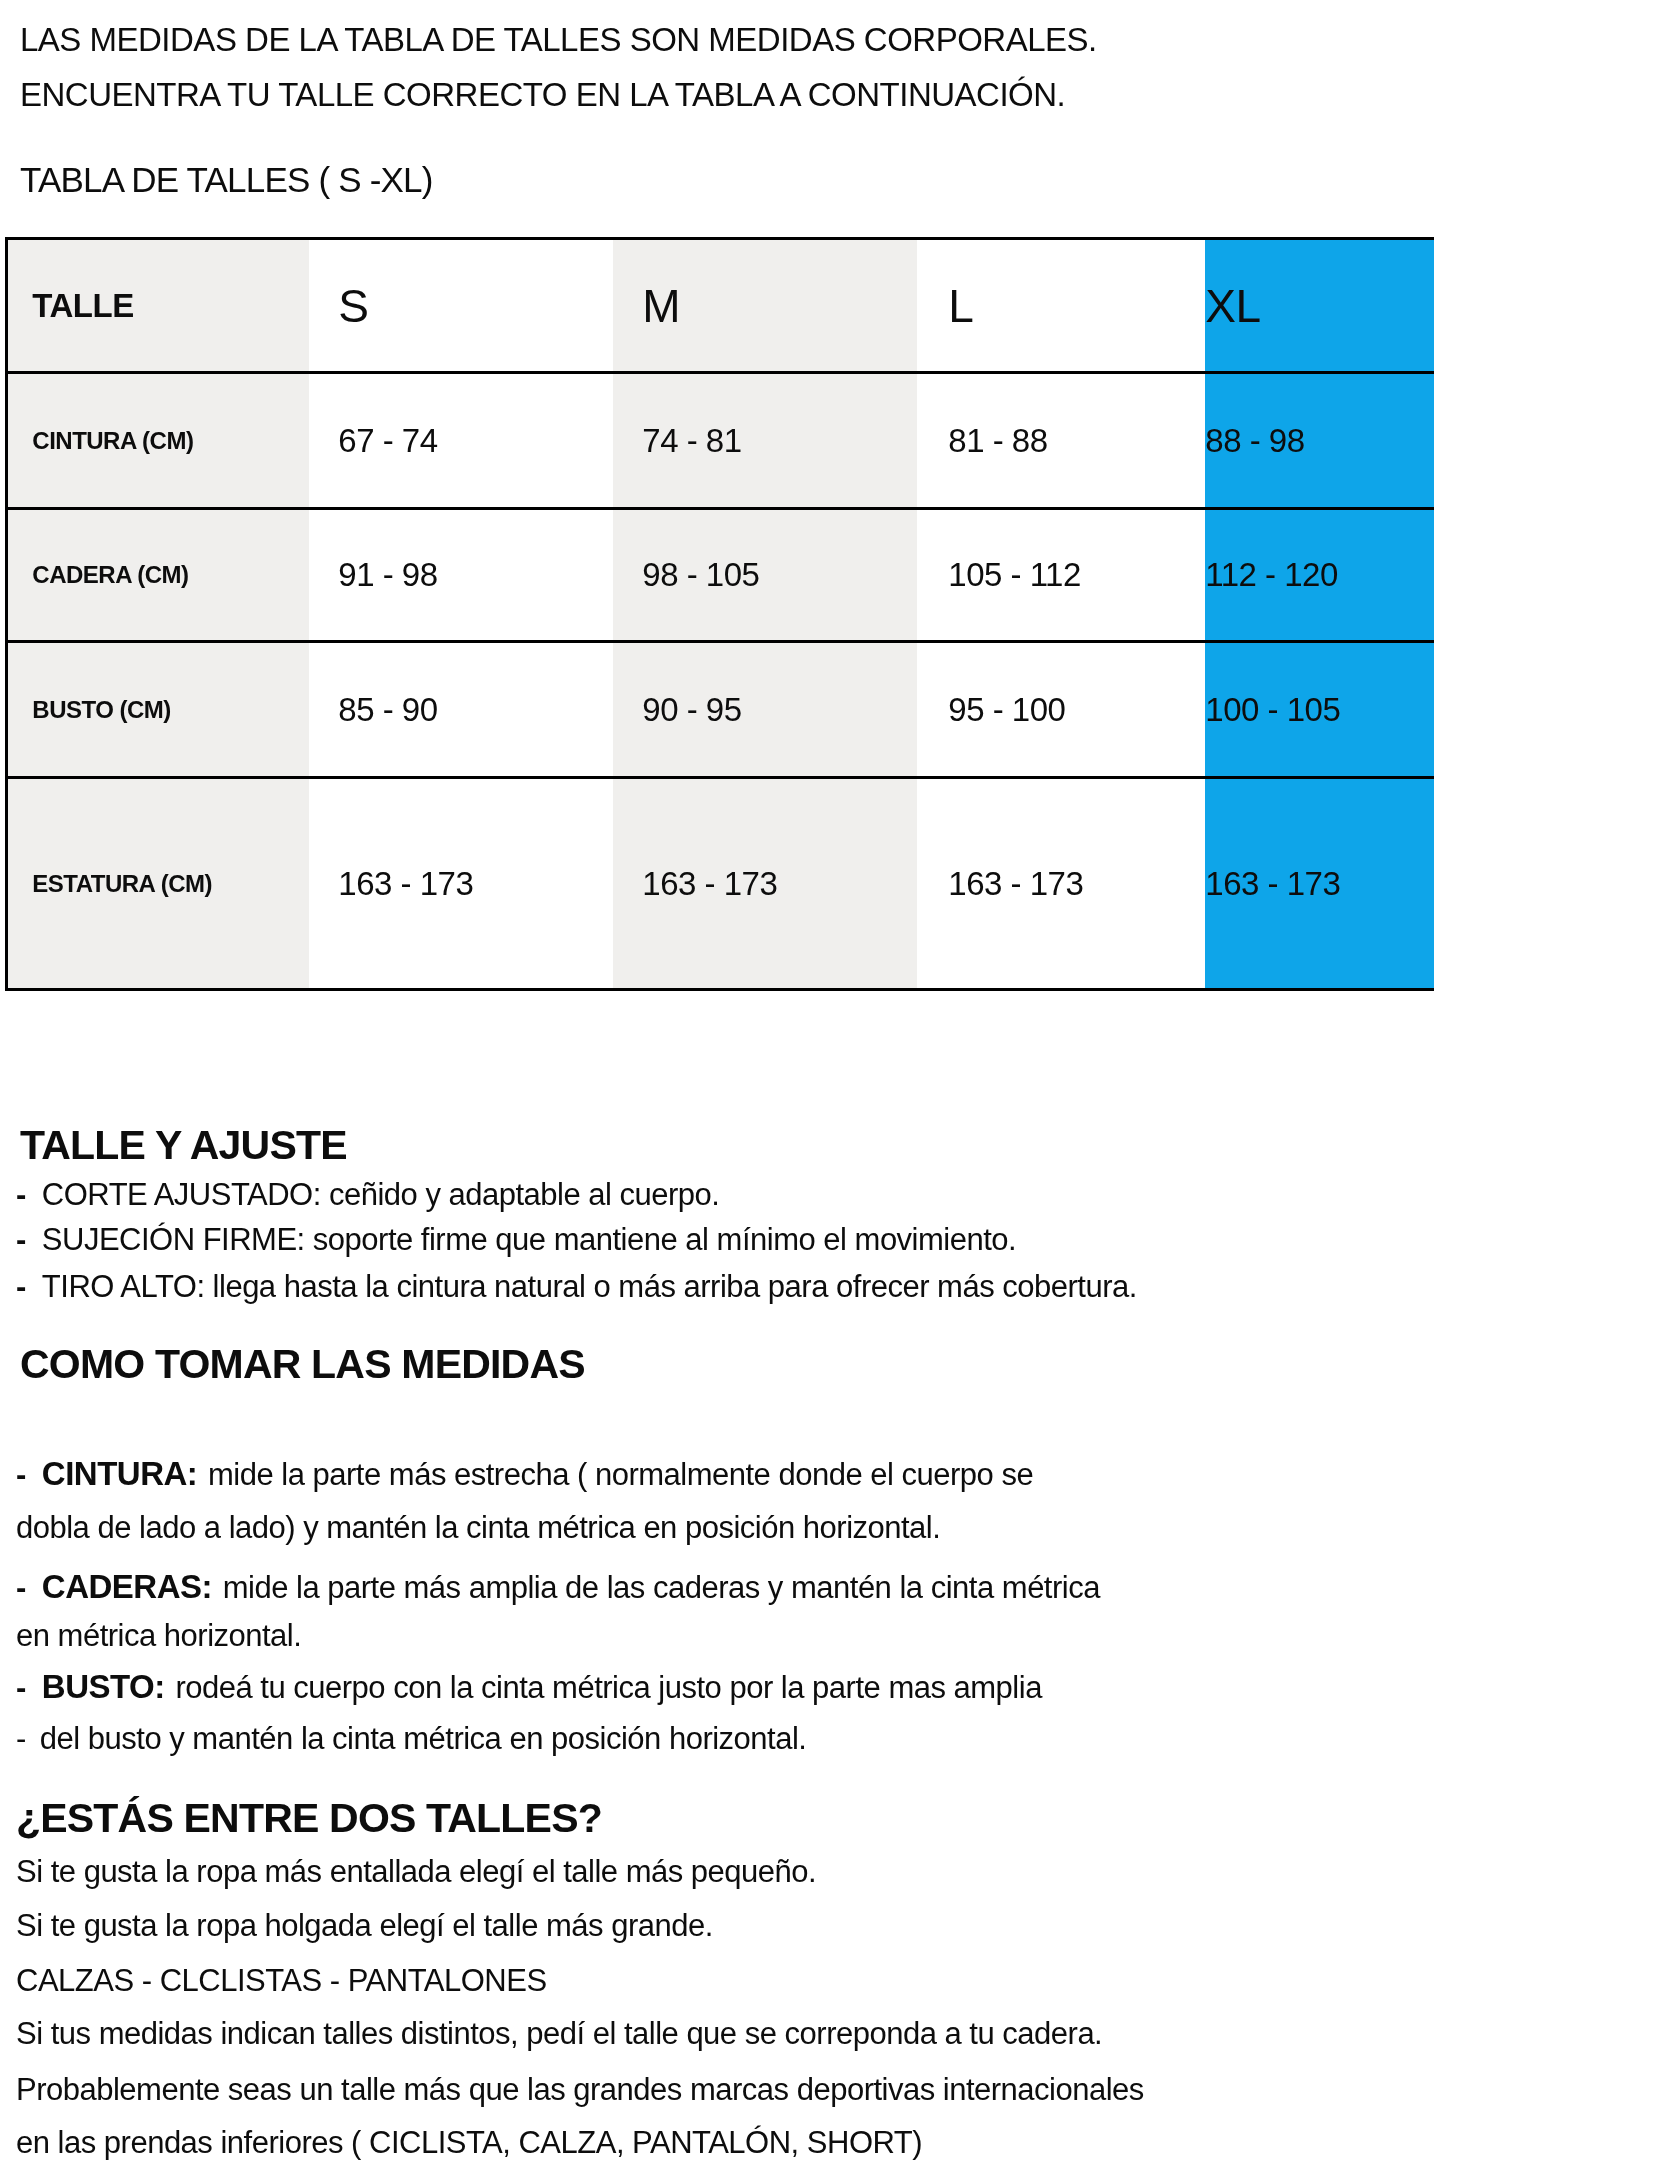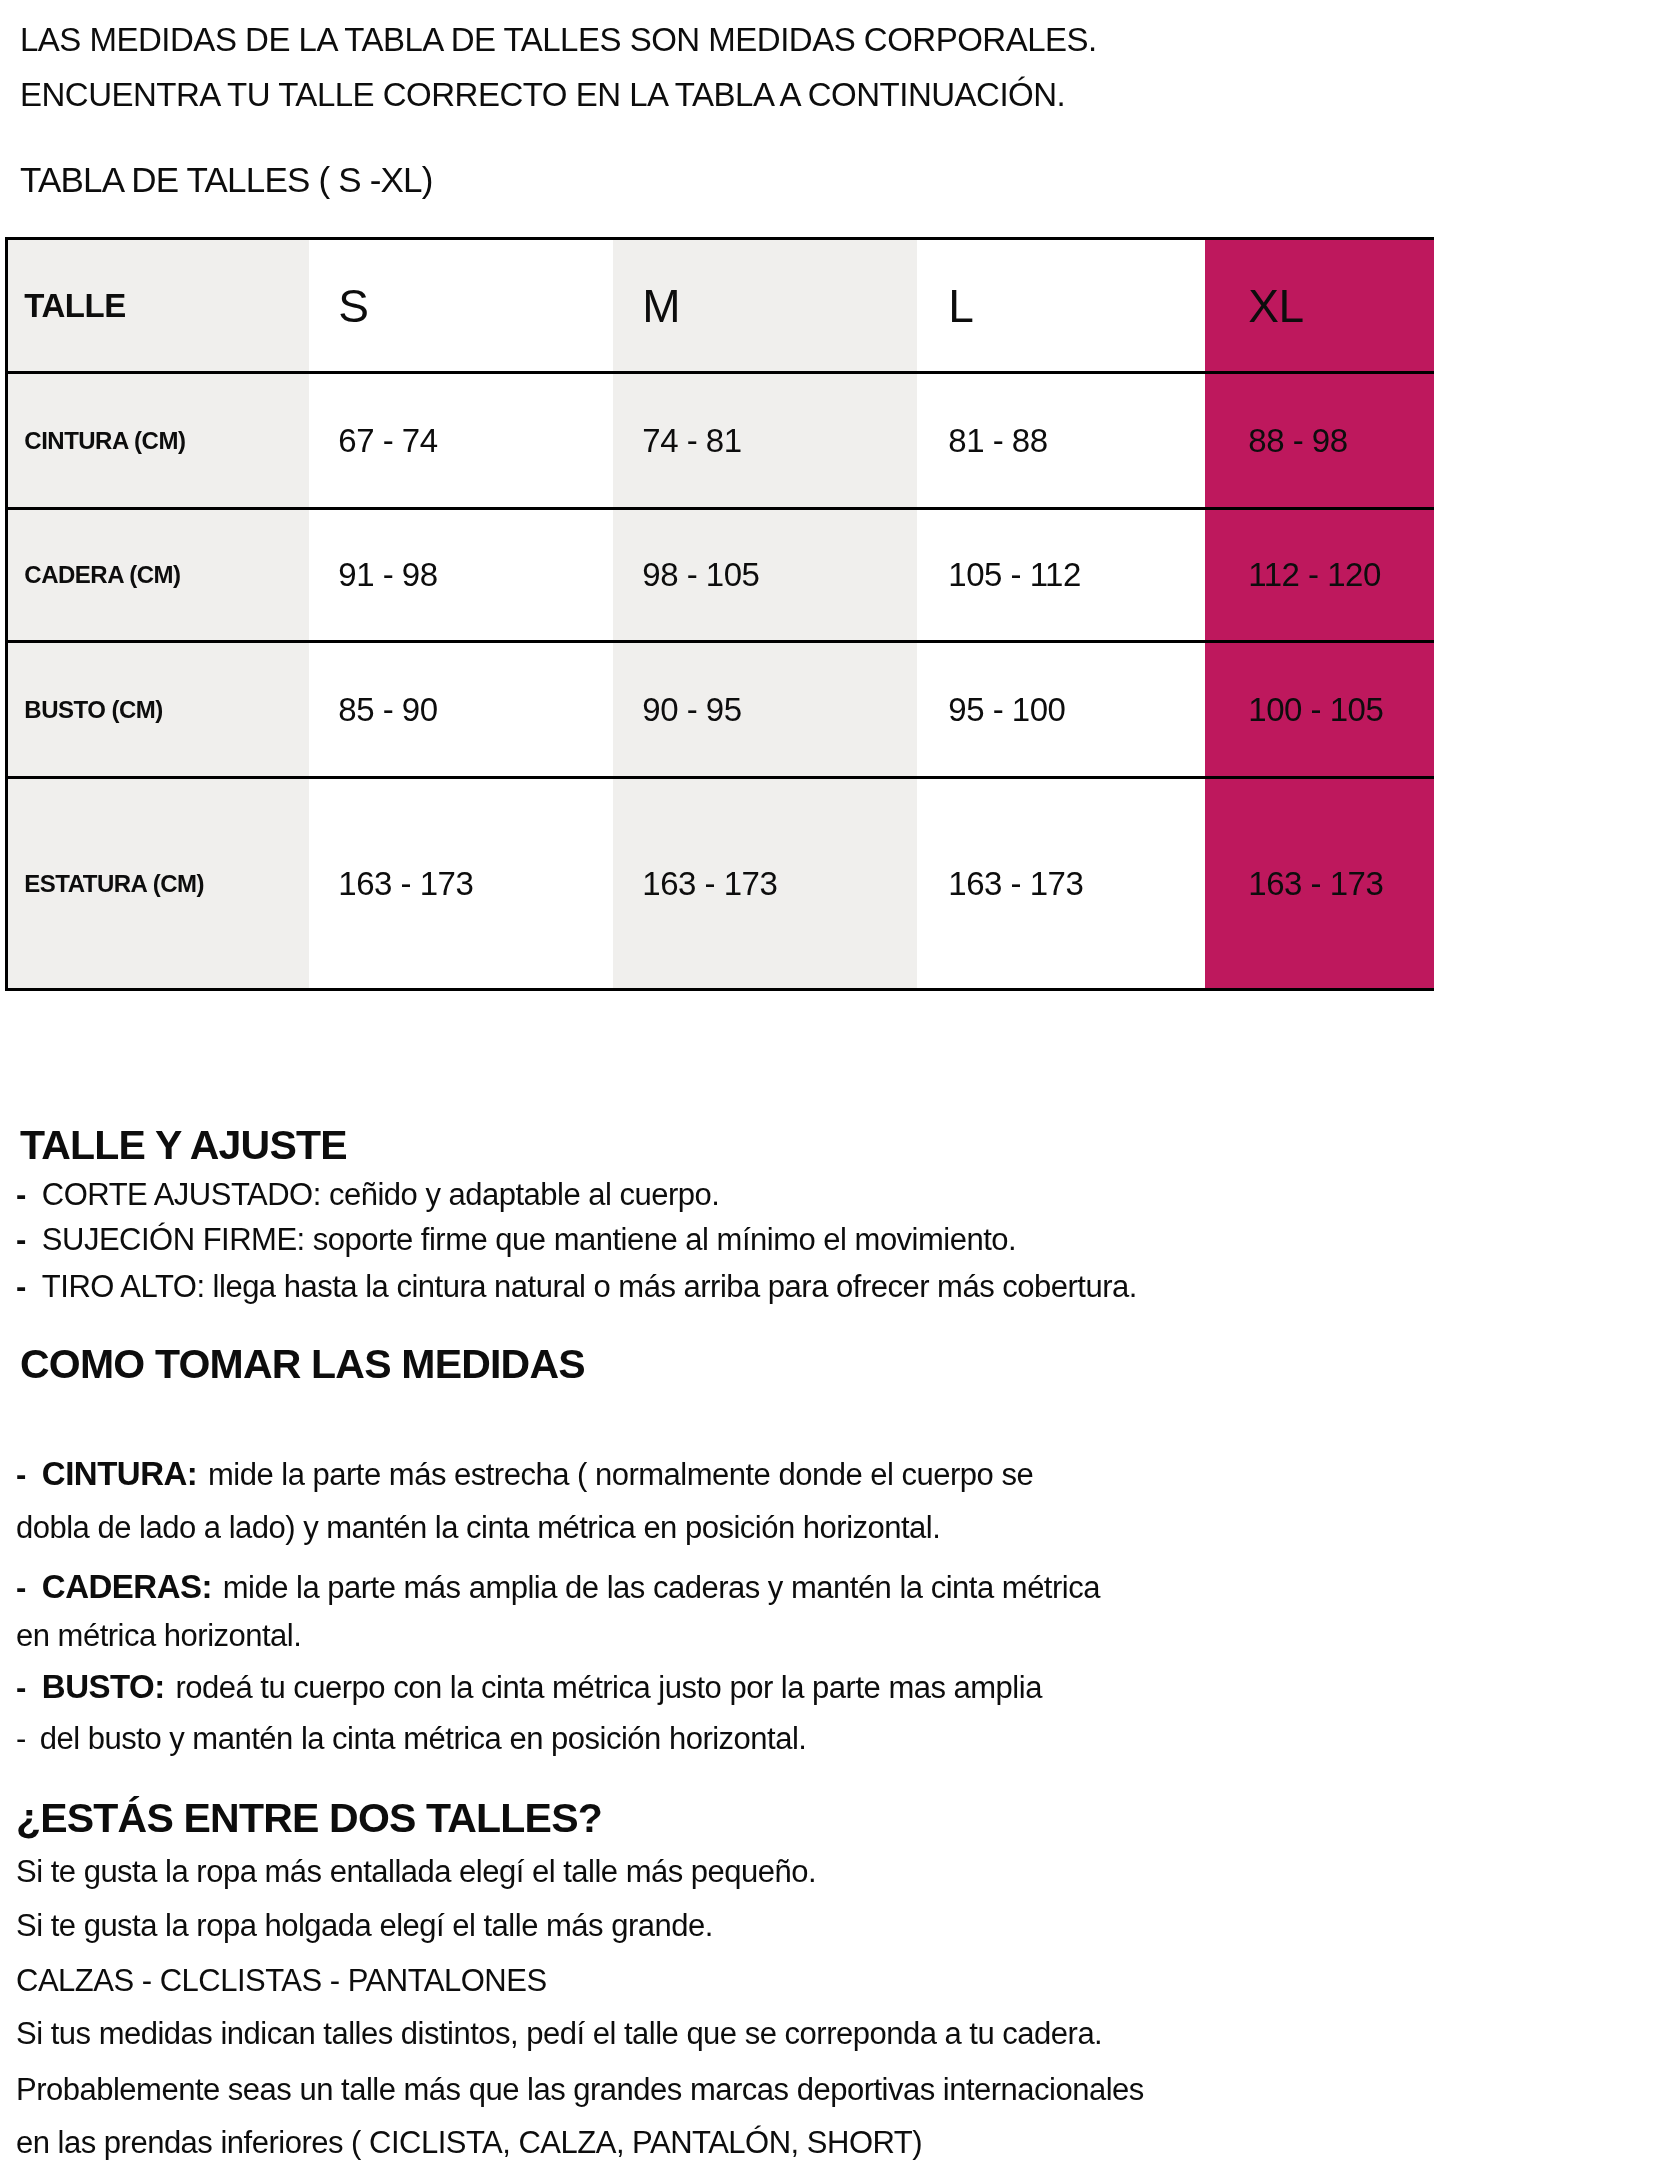--- a/index.html
+++ b/index.html
@@ -43,25 +43,25 @@
     display: grid;
     grid-template-columns: 301px 304px 304px 288px auto;
     grid-template-rows: 131px 136px 133px 136px auto;
     background: #ffffff;
   }
   .cell {
     display: flex;
     align-items: center;
     box-sizing: border-box;
   }
-  .c0 { background: #f0efed; padding-left: 16px; }
+  .c0 { background: #f0efed; padding-left: 24px; }
   .c1 { background: #ffffff; padding-left: 29px; }
   .c2 { background: #f0efed; padding-left: 29px; }
   .c3 { background: #ffffff; padding-left: 31px; }
-  .c4 { background: #be185d; padding-left: 43px; }
+  .c4 { background: #0ea5e9; }
   .sep { border-top: 3.7px solid #000000; }
   .hd-label  { font-size: 33px; font-weight: 700; letter-spacing: -0.5px; }
   .hd-size   { font-size: 46px; font-weight: 400; letter-spacing: -0.5px; }
   .row-label { font-size: 24px; font-weight: 700; letter-spacing: -0.5px; }
   .val       { font-size: 33px; font-weight: 400; letter-spacing: -0.5px; }
 
   
   .figure-wrap {
     position: absolute;
     left: 1434px;

